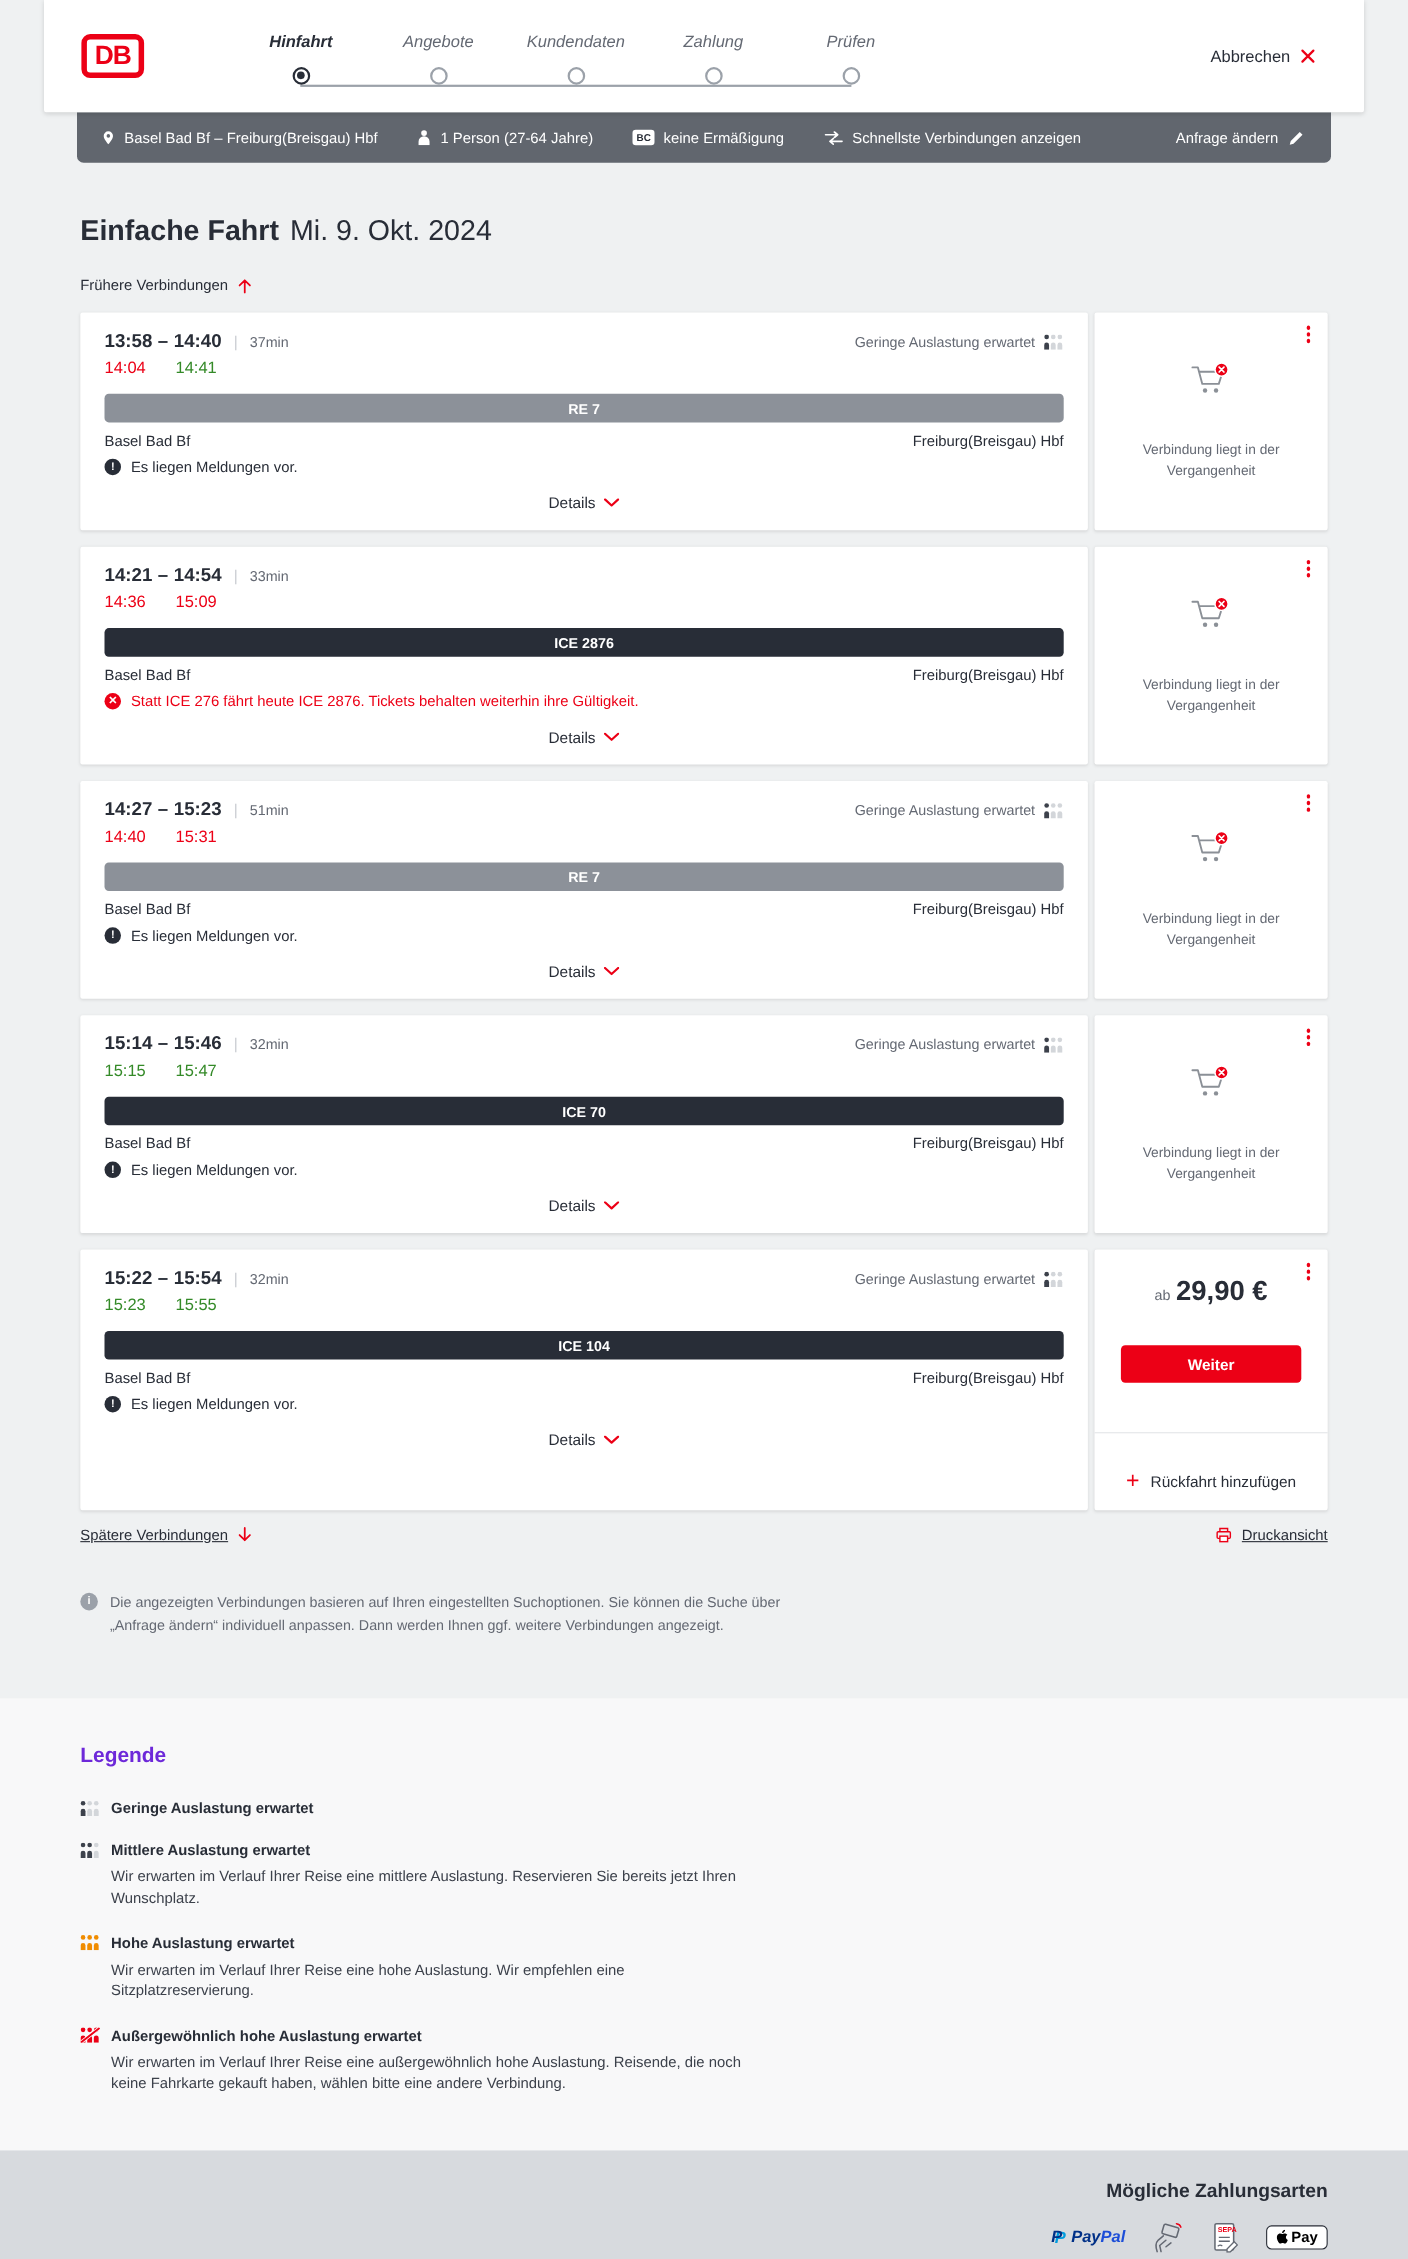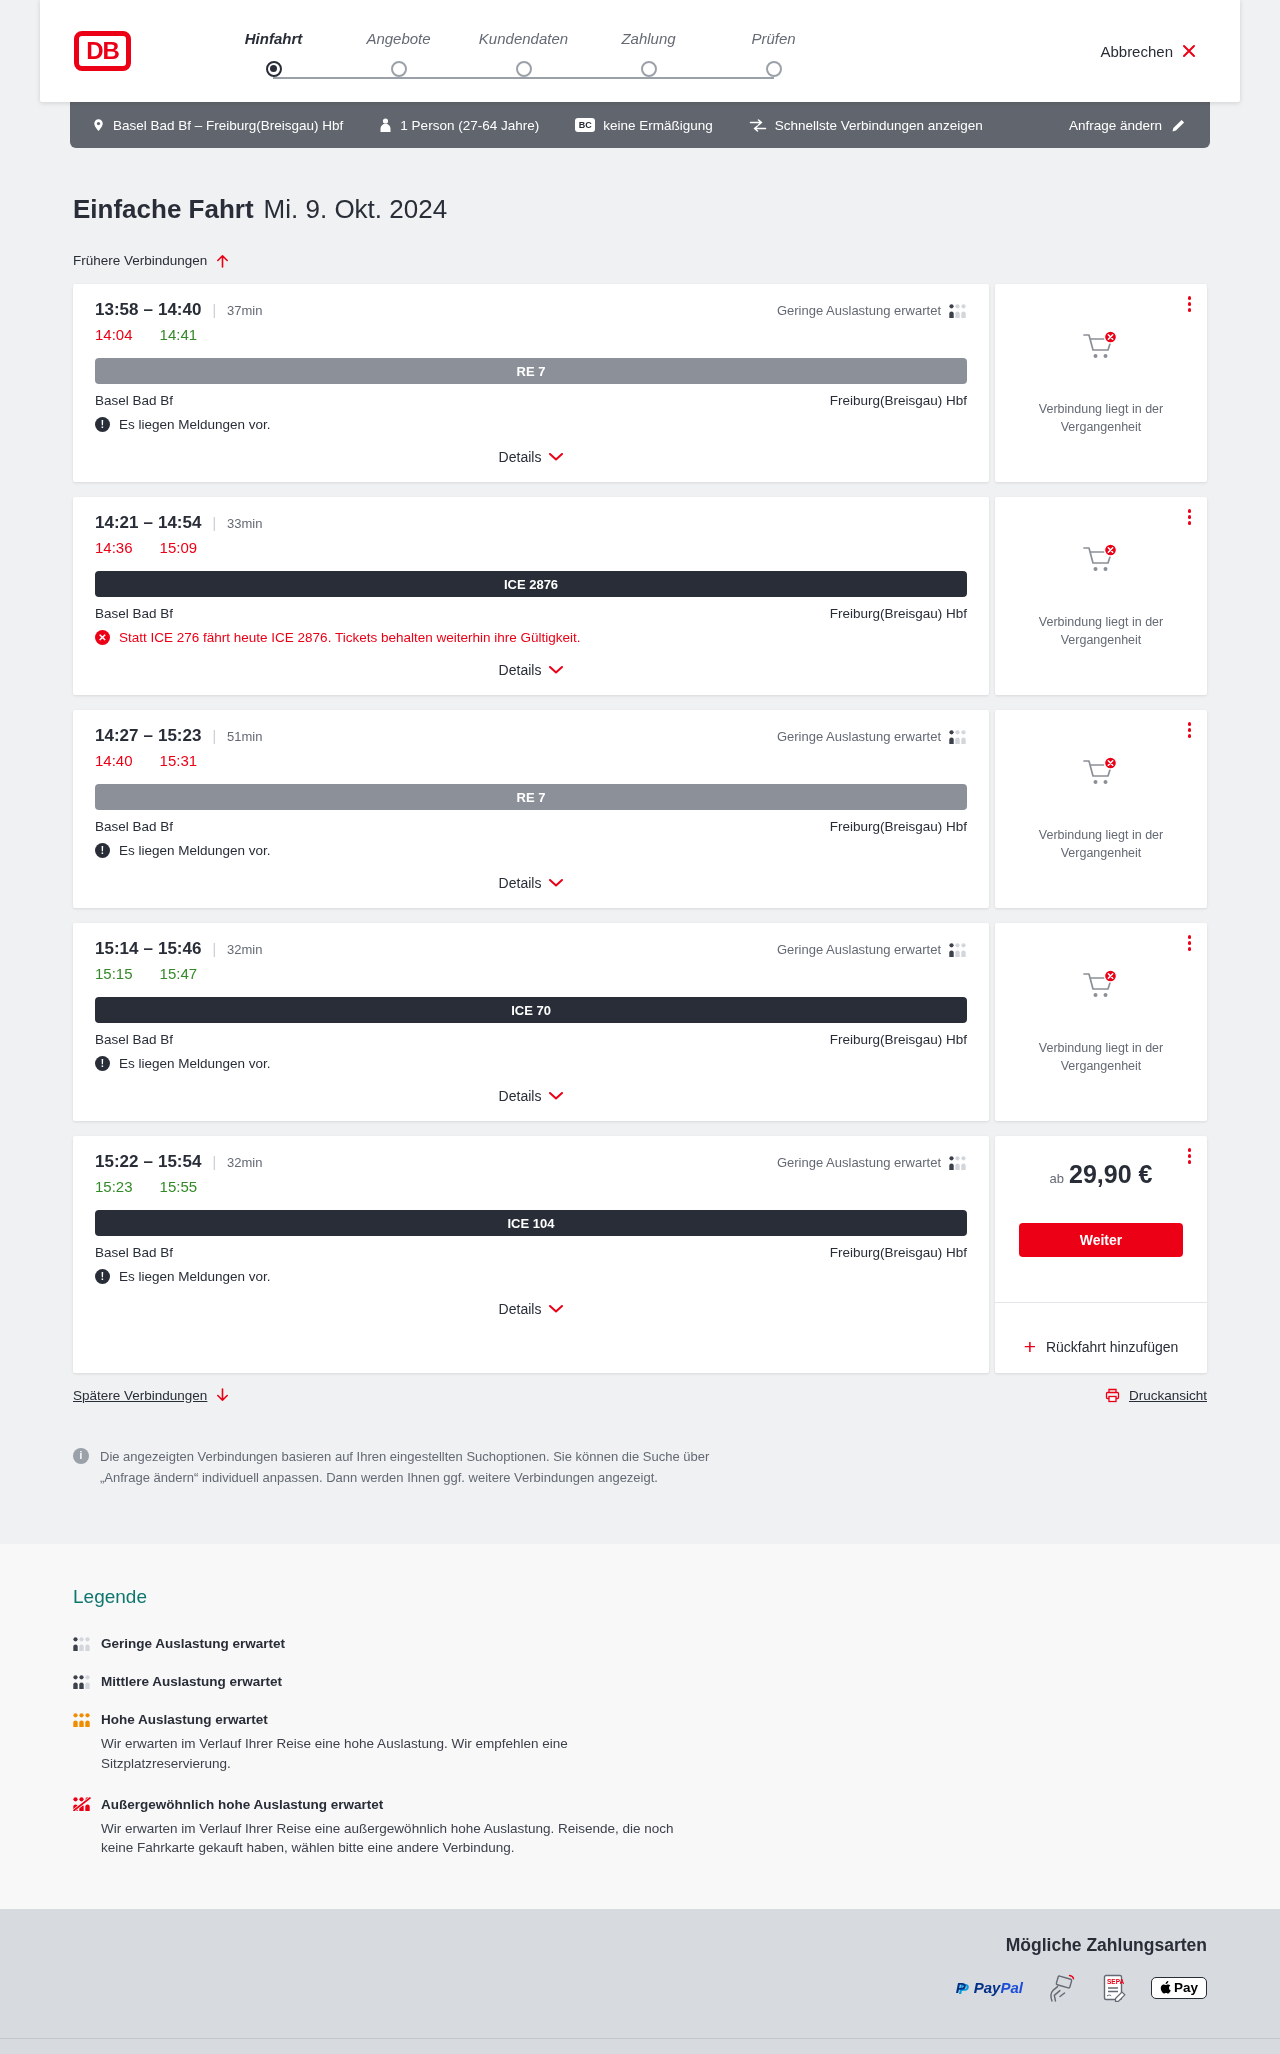--- a/index.html
+++ b/index.html
@@ -90,21 +90,21 @@
   .add-return { display:flex; align-items:center; gap:10px; margin:15px 0 16px; font-size:14px;
     color:#282d37; background:none; border:none; cursor:pointer; font-family:inherit; }
   .plus-ic { color:#ec0016; font-size:21px; font-weight:normal; line-height:0.8; }
   
   .info-note { display:flex; gap:11px; margin-top:44px; font-size:13px; color:#646973; line-height:1.6; max-width:660px; }
   .info-ic { width:16px; height:16px; min-width:16px; border-radius:50%; background:#9ba1a9; color:#fff;
     font-size:10px; font-weight:bold; display:inline-flex; align-items:center; justify-content:center; margin-top:1px; font-style:normal; }
   
   .legend-sec { background:#f8f8f9; margin-top:56px; padding:42px 0 28px; }
   .legend-inner { width:1134px; margin:0 auto; }
-  .legend-title { font-size:19px; font-weight:normal; color:#0f766e; margin:0 0 28px; }
+  .legend-title { font-size:19px; font-weight:bold; color:#6d28d9; margin:0 0 28px; }
   .leg-item { margin-bottom:23px; }
   .leg-head { display:flex; align-items:center; gap:10px; font-size:13.5px; font-weight:bold; }
   .leg-desc { margin:7px 0 0 28px; font-size:13.5px; color:#3c414b; max-width:590px; line-height:1.45; }
   
   .payment-sec { background:#d7dade; padding:26px 0 36px; }
   .payment-inner { width:1134px; margin:0 auto; }
   .payment-title { font-size:17.5px; font-weight:bold; margin:0 0 18px; text-align:right; }
   .pay-icons { display:flex; justify-content:flex-end; align-items:center; gap:24px; }
   .pay-ic { display:inline-flex; align-items:center; }
   .pp-mark { position:relative; width:15px; height:18px; display:inline-block; margin-right:3px; }
@@ -524,20 +524,21 @@
             <svg width="18" height="14" viewBox="0 0 18 14">
               <circle cx="2.5" cy="2.3" r="2.1" fill="#3c414b"></circle>
               <path d="M0.3 14 V9.6 a2.2 2.2 0 0 1 4.4 0 V14 Z" fill="#3c414b"></path>
               <circle cx="8.5" cy="2.3" r="2.1" fill="#3c414b"></circle>
               <path d="M6.3 14 V9.6 a2.2 2.2 0 0 1 4.4 0 V14 Z" fill="#3c414b"></path>
               <circle cx="14.5" cy="2.3" r="2.1" fill="#d3d6da"></circle>
               <path d="M12.3 14 V9.6 a2.2 2.2 0 0 1 4.4 0 V14 Z" fill="#d3d6da"></path>
             </svg>
             <span>Mittlere Auslastung erwartet</span>
           </div>
+          <p class="leg-desc">Wir erwarten im Verlauf Ihrer Reise eine mittlere Auslastung. Reservieren Sie bereits jetzt Ihren Wunschplatz.</p>
         </div>
         <div class="leg-item">
           <div class="leg-head">
             <svg width="18" height="14" viewBox="0 0 18 14">
               <circle cx="2.5" cy="2.3" r="2.1" fill="#f08c00"></circle>
               <path d="M0.3 14 V9.6 a2.2 2.2 0 0 1 4.4 0 V14 Z" fill="#f08c00"></path>
               <circle cx="8.5" cy="2.3" r="2.1" fill="#f08c00"></circle>
               <path d="M6.3 14 V9.6 a2.2 2.2 0 0 1 4.4 0 V14 Z" fill="#f08c00"></path>
               <circle cx="14.5" cy="2.3" r="2.1" fill="#f08c00"></circle>
               <path d="M12.3 14 V9.6 a2.2 2.2 0 0 1 4.4 0 V14 Z" fill="#f08c00"></path>

